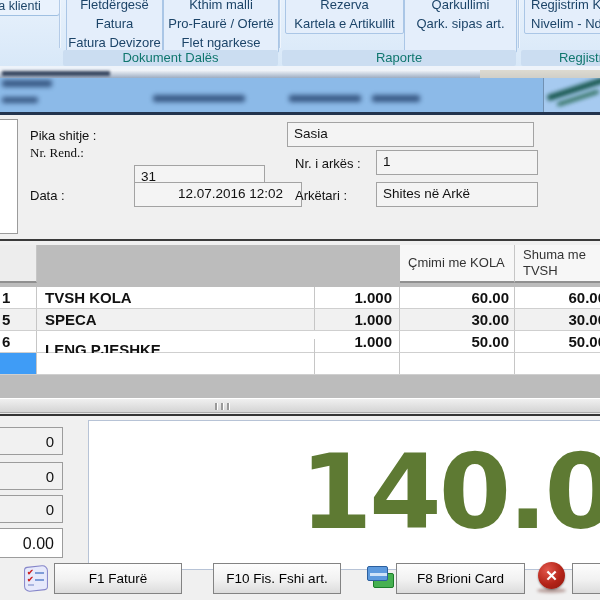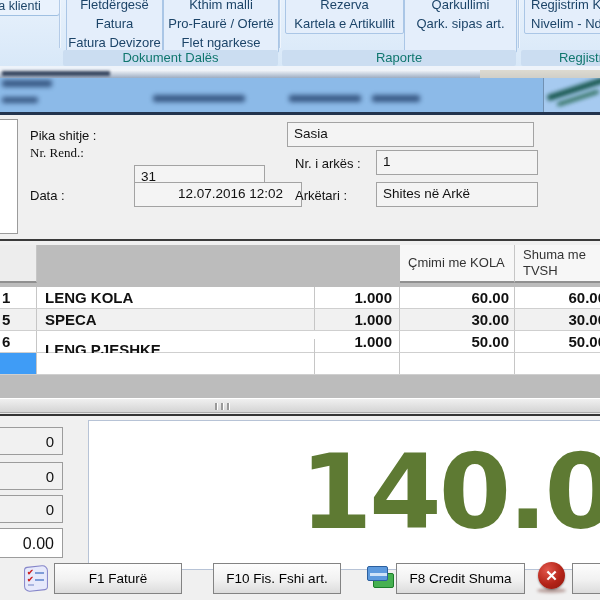--- a/index.html
+++ b/index.html
@@ -165,21 +165,21 @@
   <div class="abs sep"></div>
 
   <div class="abs grid">
 
     <div class="hcell c0" style="left:0;width:37px;"></div>
     <div class="hcell" style="left:400px;width:115px;">Çmimi me KOLA</div>
     <div class="hcell" style="left:515px;width:105px;">Shuma me TVSH</div>
 
     <div class="drow" style="top:42px;">
       <div class="dcell" style="left:0;width:37px;padding-left:2px;">1</div>
-      <div class="dcell" style="left:37px;width:278px;padding-left:8px;">LENG KOLA</div>
+      <div class="dcell" style="left:37px;width:278px;padding-left:8px;">TVSH KOLA</div>
       <div class="dcell num" style="left:315px;width:85px;padding-right:7px;">1.000</div>
       <div class="dcell num" style="left:400px;width:115px;padding-right:5px;">60.00</div>
       <div class="dcell num" style="left:515px;width:97px;padding-right:6px;border-right:none;">60.00</div>
     </div>
 
     <div class="drow alt" style="top:64px;">
       <div class="dcell" style="left:0;width:37px;padding-left:2px;">5</div>
       <div class="dcell" style="left:37px;width:278px;padding-left:8px;">SPECA</div>
       <div class="dcell num" style="left:315px;width:85px;padding-right:7px;">1.000</div>
       <div class="dcell num" style="left:400px;width:115px;padding-right:5px;">30.00</div>
@@ -234,21 +234,21 @@
   <div class="abs fbtn" style="left:54px;width:126px;">F1 Faturë</div>
   <div class="abs fbtn" style="left:213px;width:126px;">F10 Fis. Fshi art.</div>
 
   <div class="abs cc">
     <div class="back"></div>
     <div class="front">
         <div class="stripe"></div>
       </div>
   </div>
 
-  <div class="abs fbtn" style="left:396px;width:127px;">F8  Credit Shuma</div>
+  <div class="abs fbtn" style="left:396px;width:127px;">F8  Brioni Card</div>
 
   <div class="abs close-sh"></div>
   <div class="abs close">
     <span>✕</span>
   </div>
 
   <div class="abs fbtn" style="left:572px;width:60px;"></div>
 </div>
 
 </body></html>

